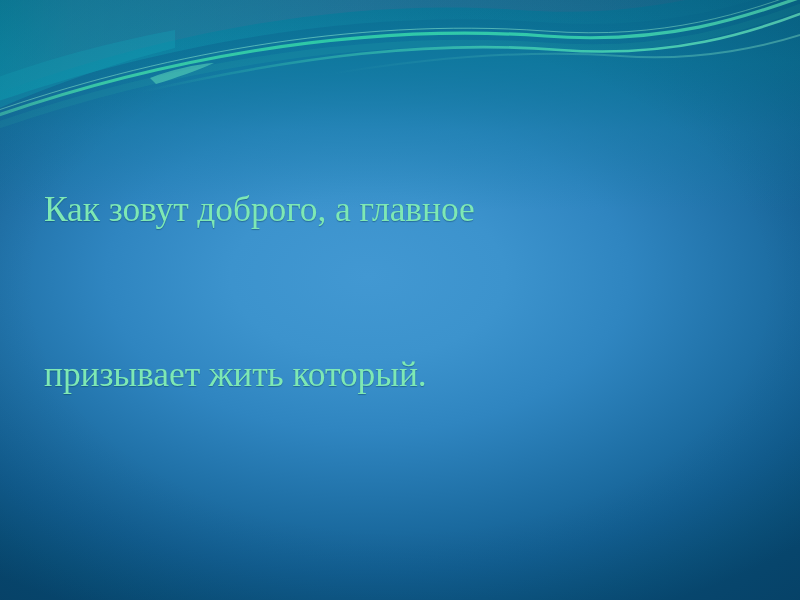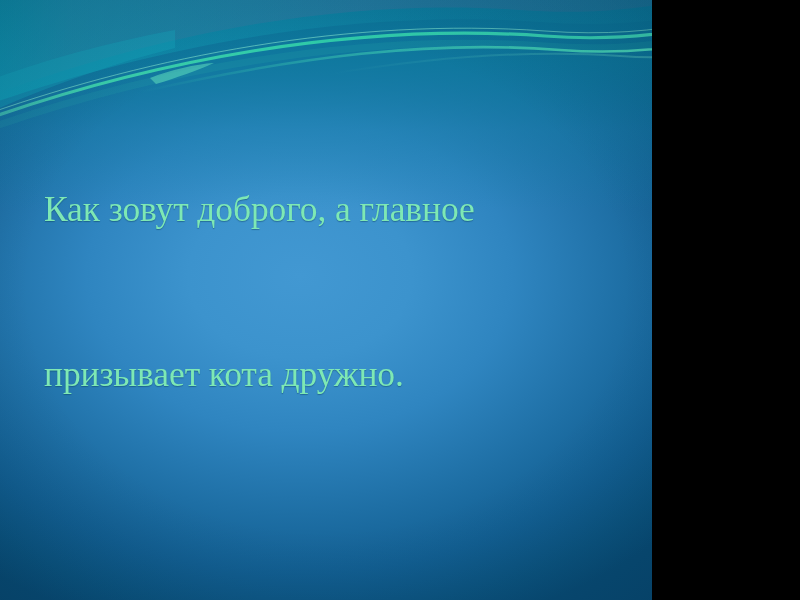--- a/index.html
+++ b/index.html
@@ -3,21 +3,21 @@
 <meta charset="utf-8">
 <title>Slide</title>
 <style>
   html, body {
     margin: 0;
     padding: 0;
     background: #000;
   }
   #slide {
     position: relative;
-    width: 652px;
+    width: 800px;
     height: 600px;
     overflow: hidden;
     font-family: "Liberation Serif", "DejaVu Serif", serif;
     background: #2a7fb8;
   }
 
   
   .bg-base {
     position: absolute;
     inset: 0;
@@ -138,16 +138,16 @@
 
     <path d="M -10,128 C 150,72 350,32 545,46 C 665,55 745,28 815,2" fill="none" stroke="#3fd3ae" stroke-width="7" opacity="0.10"></path>
 
     <path d="M 150,78 C 170,70 196,64 214,63 C 198,70 176,78 156,84 Z" fill="#5fdfbd" opacity="0.55"></path>
   </svg>
 
   <div class="bg-vignette"></div>
 
   <div class="body-text">
     <span class="ln">Как зовут доброго, а главное</span>
-    <span class="ln">призывает кота дружно.</span>
+    <span class="ln">призывает жить который.</span>
   </div>
 
 </div>
 
 </body></html>

